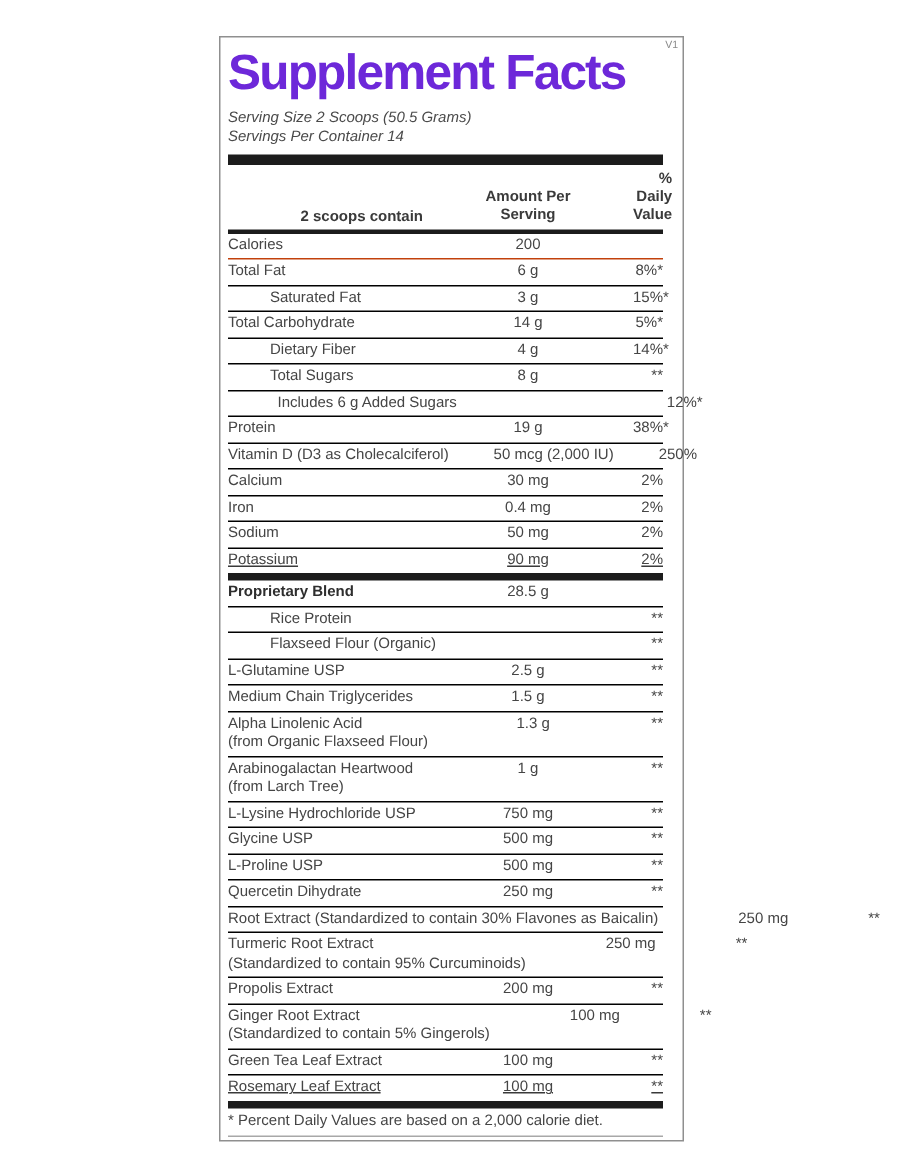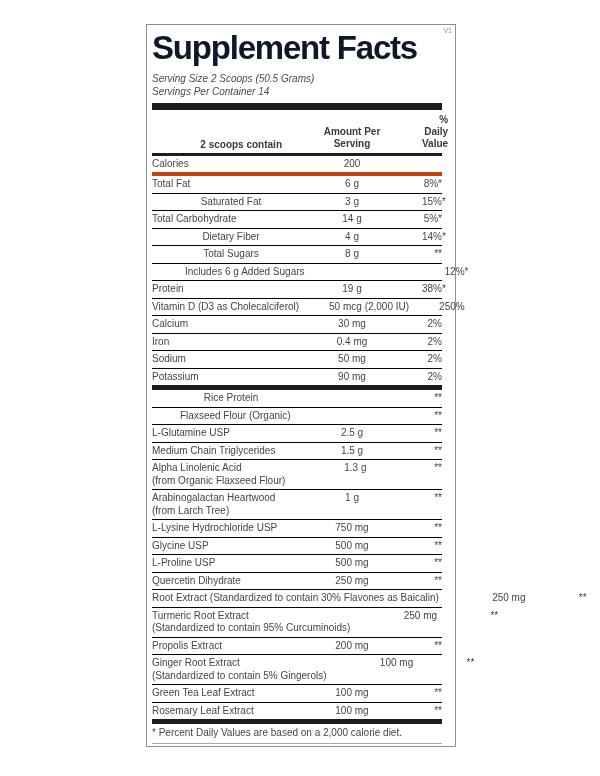--- a/index.html
+++ b/index.html
@@ -15,42 +15,42 @@
     box-sizing:border-box;width:310px;
     border:1px solid #8f8f8f;
     padding:4px 13px 2px 5px;
     background:#fff;position:relative;
   }
   .version-mark{
     position:absolute;top:2px;right:3px;
     font-size:7px;color:#8a8a8a;letter-spacing:0;
   }
   .title{
-    font-size:33px;font-weight:bold;color:#0f172a;
+    font-size:33px;font-weight:bold;color:#6d28d9;
     letter-spacing:-1.2px;line-height:1.05;padding-top:2px;
   }
   .serving-info{margin-top:6px;font-size:10px;line-height:13px;color:#4a4a4a;font-style:italic;}
   .bar{background:#1c1c1c;}
   .bar7{height:7px;margin-top:5px;}
   .bar3{height:3px;}
   .bar5{height:5px;}
 
   .hdr-row{display:flex;align-items:flex-end;padding:4px 0 3px;font-size:10px;font-weight:bold;color:#3a3a3a;}
   .hdr-contain{flex:0 0 130px;text-align:right;}
   .hdr-amt{flex:0 0 140px;text-align:center;line-height:12px;}
   .hdr-dv{flex:1;text-align:right;line-height:12px;}
 
   .rows{font-size:10px;line-height:12.5px;}
   .row{display:flex;align-items:flex-start;padding:2px 0;border-bottom:1px solid #000000;min-height:12px;}
-  .row.cal{border-bottom:4px solid #c2410c;}
-  .row.nb{border-bottom:none;}
+  .row.cal{border-bottom:1px solid #c2410c;}
+  .row.nb{border-bottom:none;text-decoration:underline;}
   .nm{flex:0 0 130px;overflow:visible;color:#454545;}
   .n1,.n2{white-space:nowrap;}
   .n1 em{font-style:italic;}
-  .ind1 .n1{margin-left:28px;text-align:center;}
+  .ind1 .n1{margin-left:28px;}
   .ind2 .n1{margin-left:33px;}
   .bold .n1{font-weight:bold;color:#2e2e2e;}
   .amt{flex:0 0 140px;text-align:center;color:#454545;}
   .amt-right .amt{}
   .dv{flex:1;text-align:right;color:#454545;}
 
   .footnotes{font-size:10px;line-height:12.5px;color:#454545;}
   .fn{padding:3px 0;}
   .fn.first{border-bottom:1px solid #a8a8a8;}
 </style>
@@ -172,20 +172,27 @@
             <div class="dv">2%</div>
           </div>
           <div class="row nb">
             <div class="nm">
               <div class="n1"><span>Potassium</span></div>
             </div>
             <div class="amt">90 mg</div>
             <div class="dv">2%</div>
           </div>
           <div class="bar bar5"></div>
+          <div class="row bold">
+            <div class="nm">
+              <div class="n1"><span>Proprietary Blend</span></div>
+            </div>
+            <div class="amt">28.5 g</div>
+            <div class="dv"></div>
+          </div>
           <div class="row ind1">
             <div class="nm">
               <div class="n1"><span>Rice Protein</span></div>
             </div>
             <div class="amt"></div>
             <div class="dv">**</div>
           </div>
           <div class="row ind1">
             <div class="nm">
               <div class="n1"><span>Flaxseed Flour (Organic)</span></div>

